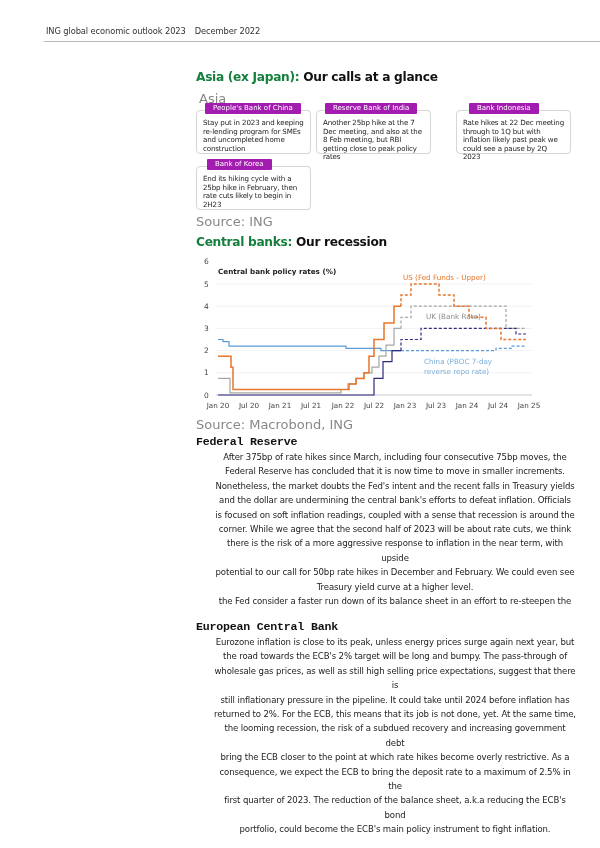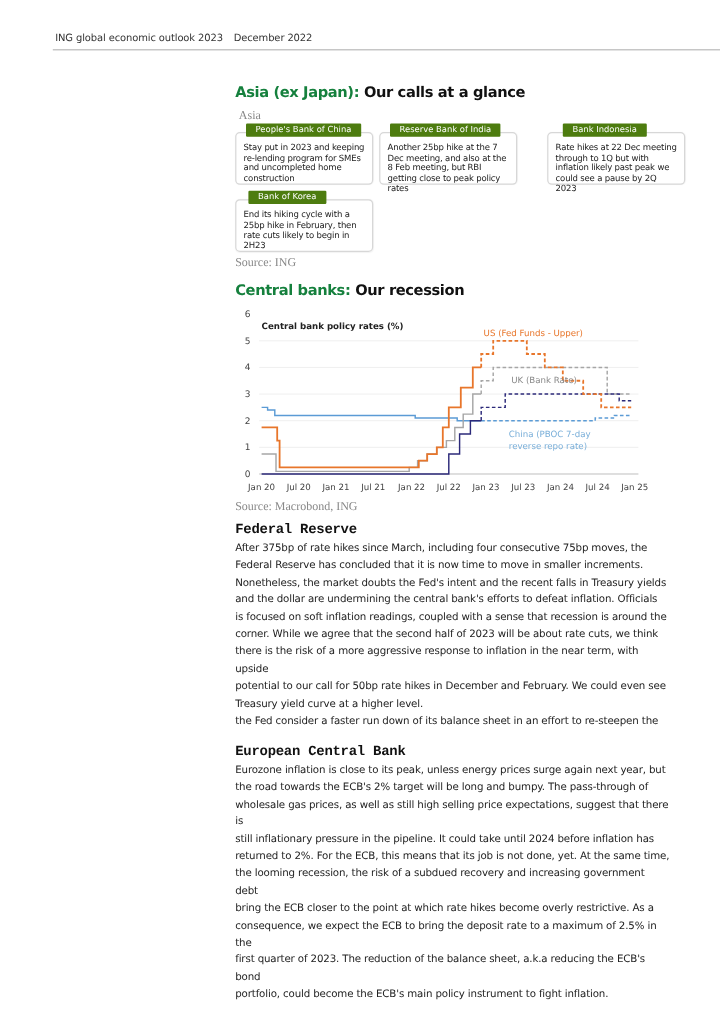--- a/index.html
+++ b/index.html
@@ -5,35 +5,35 @@
   html, body { margin:0; padding:0; background:#ffffff; }
   body { width:600px; height:848px; position:relative; overflow:hidden; font-family:"DejaVu Sans", sans-serif; color:#222; }
   .header { position:absolute; left:46px; top:26px; font-size:8.3px; color:#333; letter-spacing:-0.1px; }
   .header span.sep { display:inline-block; width:9px; }
   .header-rule { position:absolute; left:44px; top:41px; width:556px; height:1px; background:#b8b8b8; }
 
   .sec-title { position:absolute; left:196px; font-size:12.2px; font-weight:bold; letter-spacing:-0.3px; }
   .sec-title .accent { color:#15803d; }
   .sec-title .rest { color:#111; }
 
-  .small-label { position:absolute; font-size:10px; color:#888;font-family:Liberation Serif, serif; }
+  .small-label { position:absolute; font-size:13px; color:#888; }
 
   .card { position:absolute; border:1px solid #d7d7d7; border-radius:4px; background:#fff; box-shadow:0 0 1px rgba(0,0,0,0.05); }
-  .card-tag { position:absolute; top:-8px; left:8px; height:11px; line-height:11px; padding:0 8px; background:#4d7c0f; color:#fff; font-size:7px; border-radius:1px; white-space:nowrap; }
+  .card-tag { position:absolute; top:-8px; left:8px; height:11px; line-height:11px; padding:0 8px; background:#a21caf; color:#fff; font-size:7px; border-radius:1px; white-space:nowrap; }
   .card-body { position:absolute; left:6px; top:8px; right:4px; font-size:7.1px; line-height:8.6px; color:#222; letter-spacing:-0.15px; }
 
   .chart { position:absolute; left:196px; top:252px; width:358px; height:160px; }
   .chart svg { position:absolute; left:0; top:0; overflow:visible; }
   .ytick { font-size:7.5px; fill:#444; font-family:"DejaVu Sans", sans-serif; }
   .xtick { font-size:7.2px; fill:#444; font-family:"DejaVu Sans", sans-serif; }
   .chart-title { font-size:7.2px; font-weight:bold; fill:#222; font-family:"DejaVu Sans", sans-serif; }
   .series-label { font-size:7.2px; font-family:"DejaVu Sans", sans-serif; }
 
   .h2 { position:absolute; left:196px; font-size:11.6px; font-weight:bold; color:#111; letter-spacing:-0.2px;font-family:Liberation Mono, monospace; }
-  .para { position:absolute; left:196px; width:362px; font-size:8.55px; line-height:14.4px; color:#222; letter-spacing:-0.12px; }
+  .para { position:absolute; left:214px; width:362px; font-size:8.55px; line-height:14.4px; color:#222; letter-spacing:-0.12px;text-align:center; }
 </style>
 </head>
 <body>
 
 <div class="header">
   <span>ING global economic outlook 2023</span><span class="sep"></span><span>December 2022</span>
 </div>
 <div class="header-rule"></div>
 
 <div class="sec-title" style="top:70px;">

